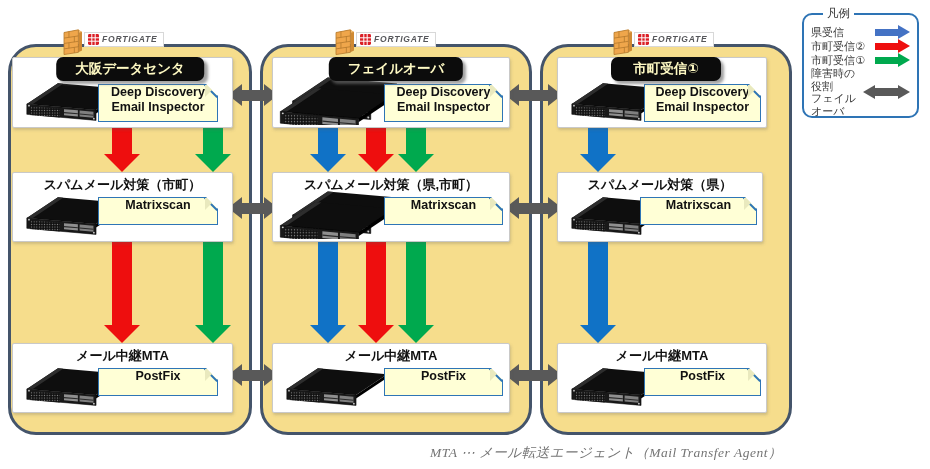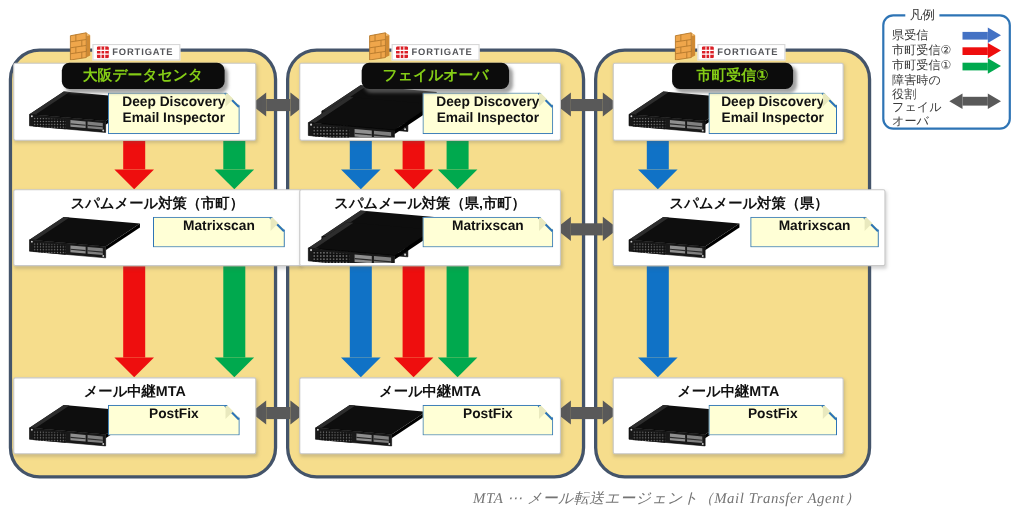--- a/index.html
+++ b/index.html
@@ -12,26 +12,26 @@
   body{font-family:"Liberation Sans","DejaVu Sans",sans-serif;}
   #stage{position:relative;width:930px;height:469px;background:#fff;overflow:hidden;}
 
   
   .site{position:absolute;top:44px;height:391px;background:var(--site-bg);
         border:3px solid var(--site-border);border-radius:28px;}
 
   
   .site-header{position:absolute;top:10px;height:24px;line-height:24px;z-index:4;
         left:50%;transform:translateX(-50%);
-        background:#0c0c0c;color:#84cc16;font-weight:bold;font-size:13.5px;
+        background:#0c0c0c;color:#fef9c3;font-weight:bold;font-size:13.5px;
         padding:0 19px;min-width:110px;text-align:center;border-radius:7px;
         box-shadow:3px 3px 3px rgba(110,110,110,.65);white-space:nowrap;}
 
   
-  .fg{position:absolute;top:28px;display:flex;align-items:flex-end;z-index:5;}
+  .fg{position:absolute;top:28px;display:flex;align-items:flex-start;z-index:5;font-style:italic;}
   .fg .wall{width:22px;height:27px;display:block;}
   .fg-logo{display:flex;align-items:center;gap:3px;background:#fff;border:1px solid #d8d8d8;
         padding:1px 5px 1px 3px;margin-top:4px;height:15px;}
   .fg-logo .brand{font-size:8.5px;font-weight:bold;color:#55565A;letter-spacing:.8px;
         text-transform:uppercase;line-height:1;}
 
   
   .wbox{position:absolute;background:#fff;border:1px solid #c9c9c9;border-radius:2px;
         z-index:2;box-shadow:1px 2px 3px rgba(90,90,90,.25);}
   .wbox-title{font-size:13px;font-weight:bold;text-align:center;padding-top:3px;color:#111;
@@ -146,21 +146,21 @@
   <div class="wbox" style="left:12px;top:57px;width:221px;height:71px;">
     <div class="wbox-title">代表MTA</div>
     <svg class="server" width="104" height="45" viewBox="0 0 120 52">
         <use href="#srv"></use>
       </svg>
     <div class="note" style="right:14px;top:26px;width:120px;height:38px;">
       <span>Deep Discovery
 Email Inspector</span>
     </div>
   </div>
-  <div class="wbox" style="left:12px;top:172px;width:262px;height:70px;">
+  <div class="wbox" style="left:12px;top:172px;width:221px;height:70px;">
     <div class="wbox-title">スパムメール対策（市町）</div>
     <svg class="server" width="104" height="45" viewBox="0 0 120 52">
         <use href="#srv"></use>
       </svg>
     <div class="note" style="right:14px;top:24px;width:120px;height:28px;">
       <span>Matrixscan</span>
     </div>
   </div>
   <div class="wbox" style="left:12px;top:343px;width:221px;height:70px;">
     <div class="wbox-title">メール中継MTA</div>
@@ -236,21 +236,21 @@
   <div class="wbox" style="left:557px;top:57px;width:210px;height:71px;">
     <div class="wbox-title">代表MTA</div>
     <svg class="server" width="104" height="45" viewBox="0 0 120 52">
         <use href="#srv"></use>
       </svg>
     <div class="note" style="right:5px;top:26px;width:117px;height:38px;">
       <span>Deep Discovery
 Email Inspector</span>
     </div>
   </div>
-  <div class="wbox" style="left:557px;top:172px;width:248px;height:70px;">
+  <div class="wbox" style="left:557px;top:172px;width:206px;height:70px;">
     <div class="wbox-title">スパムメール対策（県）</div>
     <svg class="server" width="104" height="45" viewBox="0 0 120 52">
         <use href="#srv"></use>
       </svg>
     <div class="note" style="right:5px;top:24px;width:117px;height:28px;">
       <span>Matrixscan</span>
     </div>
   </div>
   <div class="wbox" style="left:557px;top:343px;width:210px;height:70px;">
     <div class="wbox-title">メール中継MTA</div>

